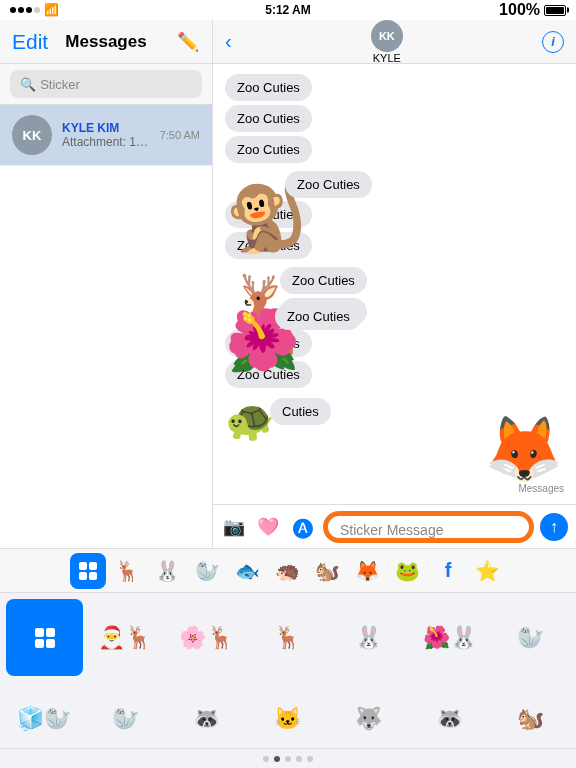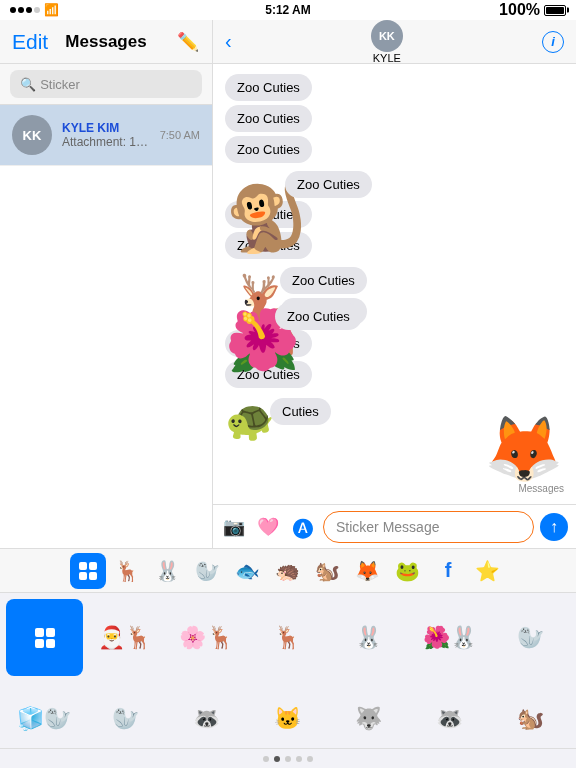--- a/index.html
+++ b/index.html
@@ -54,21 +54,21 @@
     .chat-messages { flex: 1; overflow-y: auto; padding: 10px 12px; display: flex; flex-direction: column; gap: 4px; }
     .bubble-row { display: flex; flex-direction: column; align-items: flex-start; }
     .bubble-row.sent { align-items: flex-end; }
     .bubble { background: #e5e5ea; border-radius: 16px; padding: 6px 12px; font-size: 13px; color: #000; max-width: 180px; }
     .delivered-text { font-size: 10px; color: #888; margin-top: 2px; text-align: right; }
 
     
     .chat-input-area { height: 44px; border-top: 1px solid #ddd; display: flex; align-items: center; padding: 0 8px; gap: 6px; background: #fff; }
     .input-icon { width: 28px; height: 28px; display: flex; align-items: center; justify-content: center; font-size: 18px; color: #555; }
     .input-icon.blue { color: #007aff; }
-    .input-field { flex: 1; height: 32px; border: 1px solid #f97316; border-radius: 16px; padding: 0 12px; font-size: 14px; display: flex; align-items: center; color: #888; }
+    .input-field { flex: 1; height: 32px; border: 5px solid #f97316; border-radius: 16px; padding: 0 12px; font-size: 14px; display: flex; align-items: flex-end; color: #888; }
     .send-btn { width: 28px; height: 28px; border-radius: 50%; background: #007aff; display: flex; align-items: center; justify-content: center; color: #fff; font-size: 16px; }
 
     
     .sticker-panel { height: 220px; background: #f2f2f7; border-top: 1px solid #ddd; flex-shrink: 0; display: flex; flex-direction: column; }
     .sticker-tabs { height: 44px; display: flex; align-items: center; justify-content: center; border-bottom: 1px solid #ddd; background: #f7f7f7; padding: 0 8px; gap: 4px; overflow: hidden; }
     .sticker-tab { width: 36px; height: 36px; display: flex; align-items: center; justify-content: center; border-radius: 8px; font-size: 10px; color: #555; flex-shrink: 0; }
     .sticker-tab.active { background: #007aff; color: #fff; }
     .sticker-tab .tab-grid { display: grid; grid-template-columns: 1fr 1fr; grid-template-rows: 1fr 1fr; gap: 2px; width: 18px; height: 18px; }
     .sticker-tab .tab-cell { background: #fff; border-radius: 2px; }
     .sticker-tab.active .tab-cell { background: #fff; }

